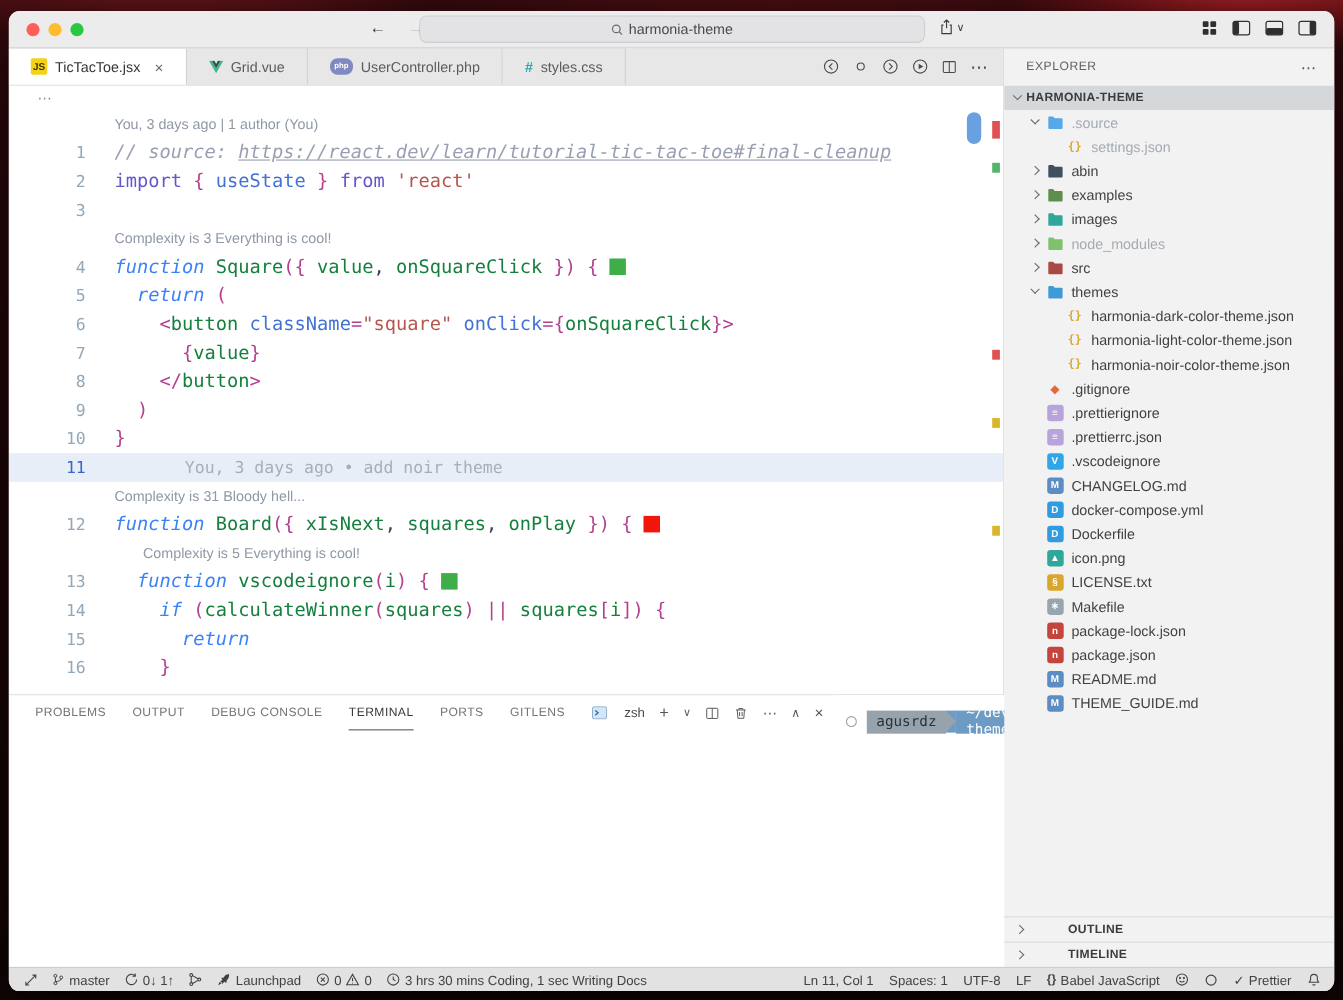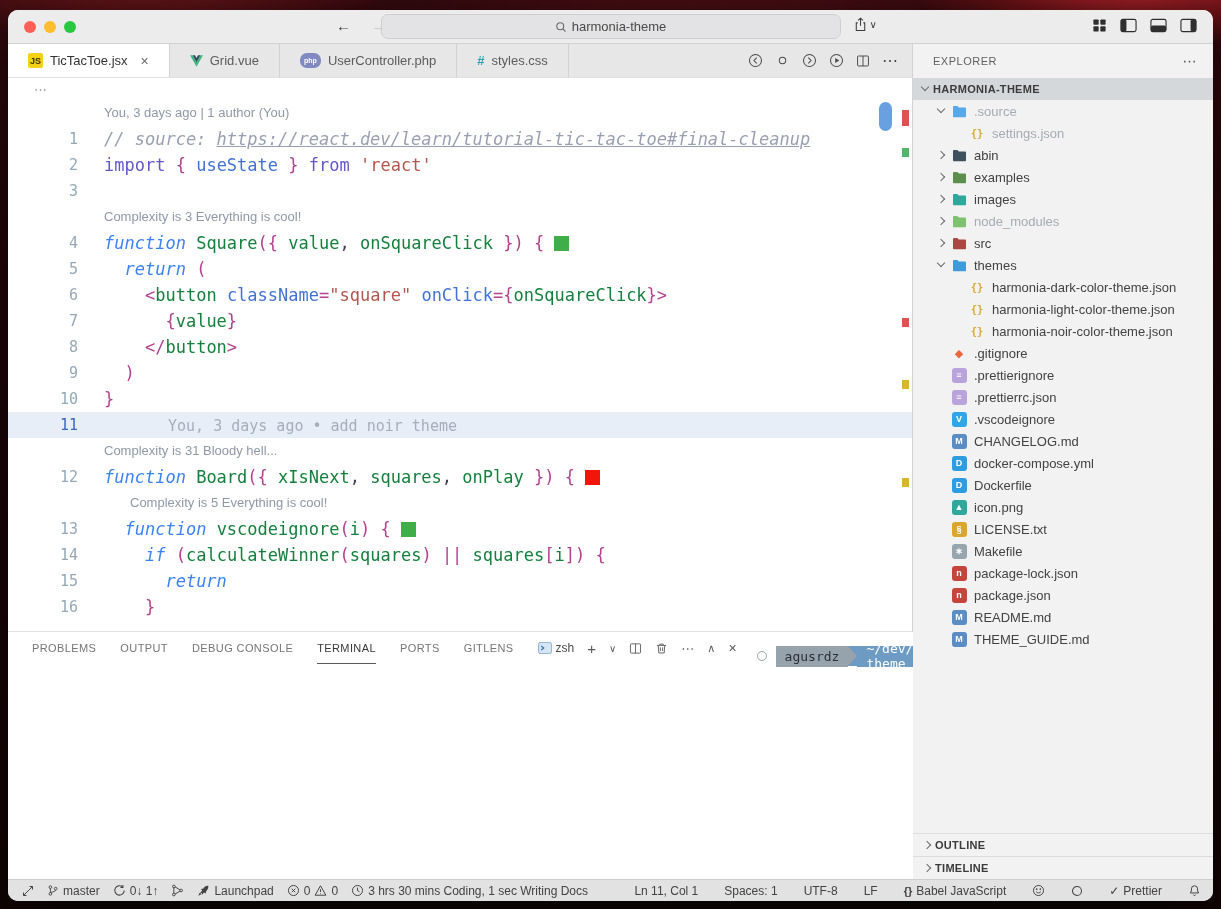--- a/index.html
+++ b/index.html
@@ -77,21 +77,21 @@
   .ruler .mark { position:absolute; right:0; width:7px; }
 
   
   .panel { flex:0 0 248px; border-top:1px solid #e0e0e0; display:flex; background:#fff; }
   .panel-header { height:32px; display:flex; align-items:center; padding:0 12px 0 24px; flex:0 0 auto; }
   #panel-tabs { display:flex; height:100%; }
   .panel-tab { font-size:11px; letter-spacing:.4px; color:#757575; margin-right:24px; height:100%;
     display:flex; align-items:center; border-bottom:1px solid transparent; white-space:nowrap; }
   .panel-tab.active { color:#383838; border-bottom-color:#5a5a5a; }
   .panel-actions { margin-left:auto; display:flex; align-items:center; gap:13px; color:#595959; font-size:13px; }
-  .shell-label { display:flex; align-items:center; gap:4px; font-size:12px; color:#4a4a4a; }
+  .shell-label { display:flex; align-items:center; gap:16px; font-size:12px; color:#4a4a4a; }
   .terminal { flex:1; padding-top:12px; background:#fff; }
   .term-line { display:flex; align-items:center; height:24px; }
   .term-deco { width:30px; display:flex; justify-content:center; }
   .term-deco::before { content:""; width:8px; height:8px; border:1.2px solid #98a2ad; border-radius:50%; }
   #prompt { display:flex; align-items:center; }
   .seg { font-family:"DejaVu Sans Mono",monospace; font-size:13px; padding:0 9px; display:flex;
     align-items:center; gap:5px; height:21px; }
   .sep { width:0; height:0; border-top:10.5px solid transparent; border-bottom:10.5px solid transparent; border-left:9px solid; }
   .cursor { width:9px; height:19px; background:#39414d; margin-left:5px; }
 
@@ -108,27 +108,27 @@
   .chev { width:16px; height:16px; position:relative; flex:0 0 16px; }
   .chev::before { content:""; position:absolute; left:5px; top:5px; width:5px; height:5px;
     border-right:1.4px solid #6a6a6a; border-bottom:1.4px solid #6a6a6a; transform:rotate(-45deg); }
   .chev.open::before { transform:rotate(45deg); top:3px; }
   .chev.none::before { display:none; }
   .ficon { width:20px; display:flex; justify-content:center; align-items:center; margin-right:5px; flex:0 0 20px; }
   .badge { min-width:15px; height:15px; border-radius:3px; color:#fff; font-size:9px; font-weight:bold;
     display:flex; align-items:center; justify-content:center; padding:0 1px; }
   .sb-footers { flex:0 0 auto; }
   .sb-footer-row { height:23px; border-top:1px solid #dcdcdc; display:flex; align-items:center;
-    padding-left:6px; font-size:11px; font-weight:bold; color:#3b3b3b; letter-spacing:.3px; }
+    padding-left:6px; font-size:11px; font-weight:bold; color:#3b3b3b; letter-spacing:.3px;gap:36px; }
 
   
   .statusbar { height:22px; background:#e2e2e2; border-top:1px solid #cecece; display:flex; align-items:center;
     padding:0 12px 0 14px; font-size:12px; color:#424242; flex:0 0 auto; }
   .sb-left { display:flex; gap:13px; align-items:center; }
-  .sb-right { margin-left:auto; display:flex; gap:26px; align-items:center; }
+  .sb-right { margin-left:auto; display:flex; gap:14px; align-items:center; }
   .sb-item { display:flex; align-items:center; gap:4px; white-space:nowrap; }
   .sb-ic { display:flex; align-items:center; }
 </style>
 </head>
 <body>
 
 <div class="wallpaper"></div>
 
 <div class="window">
 

